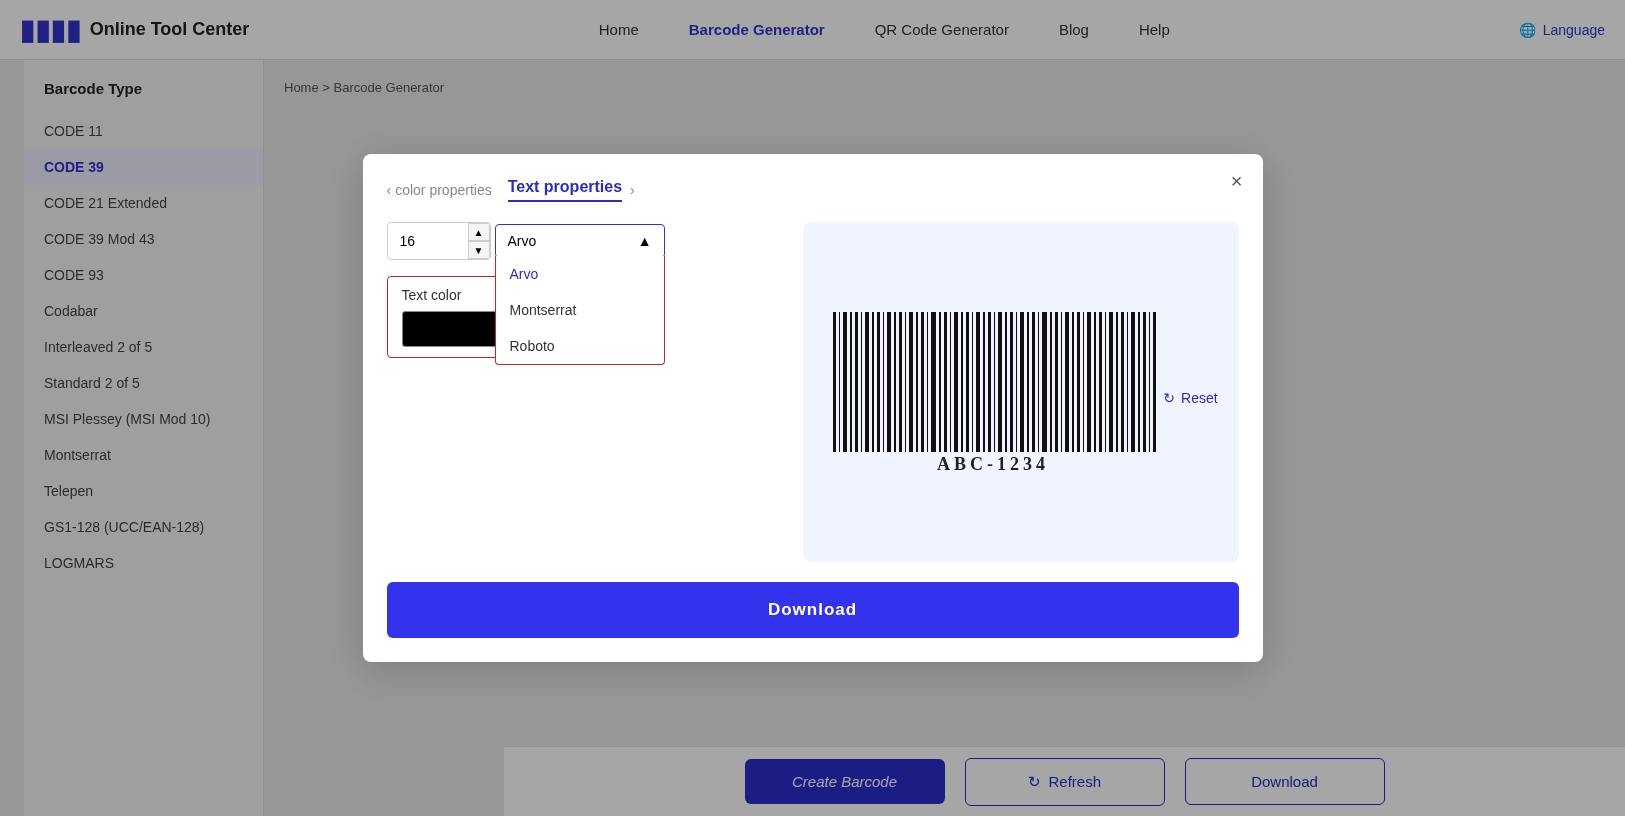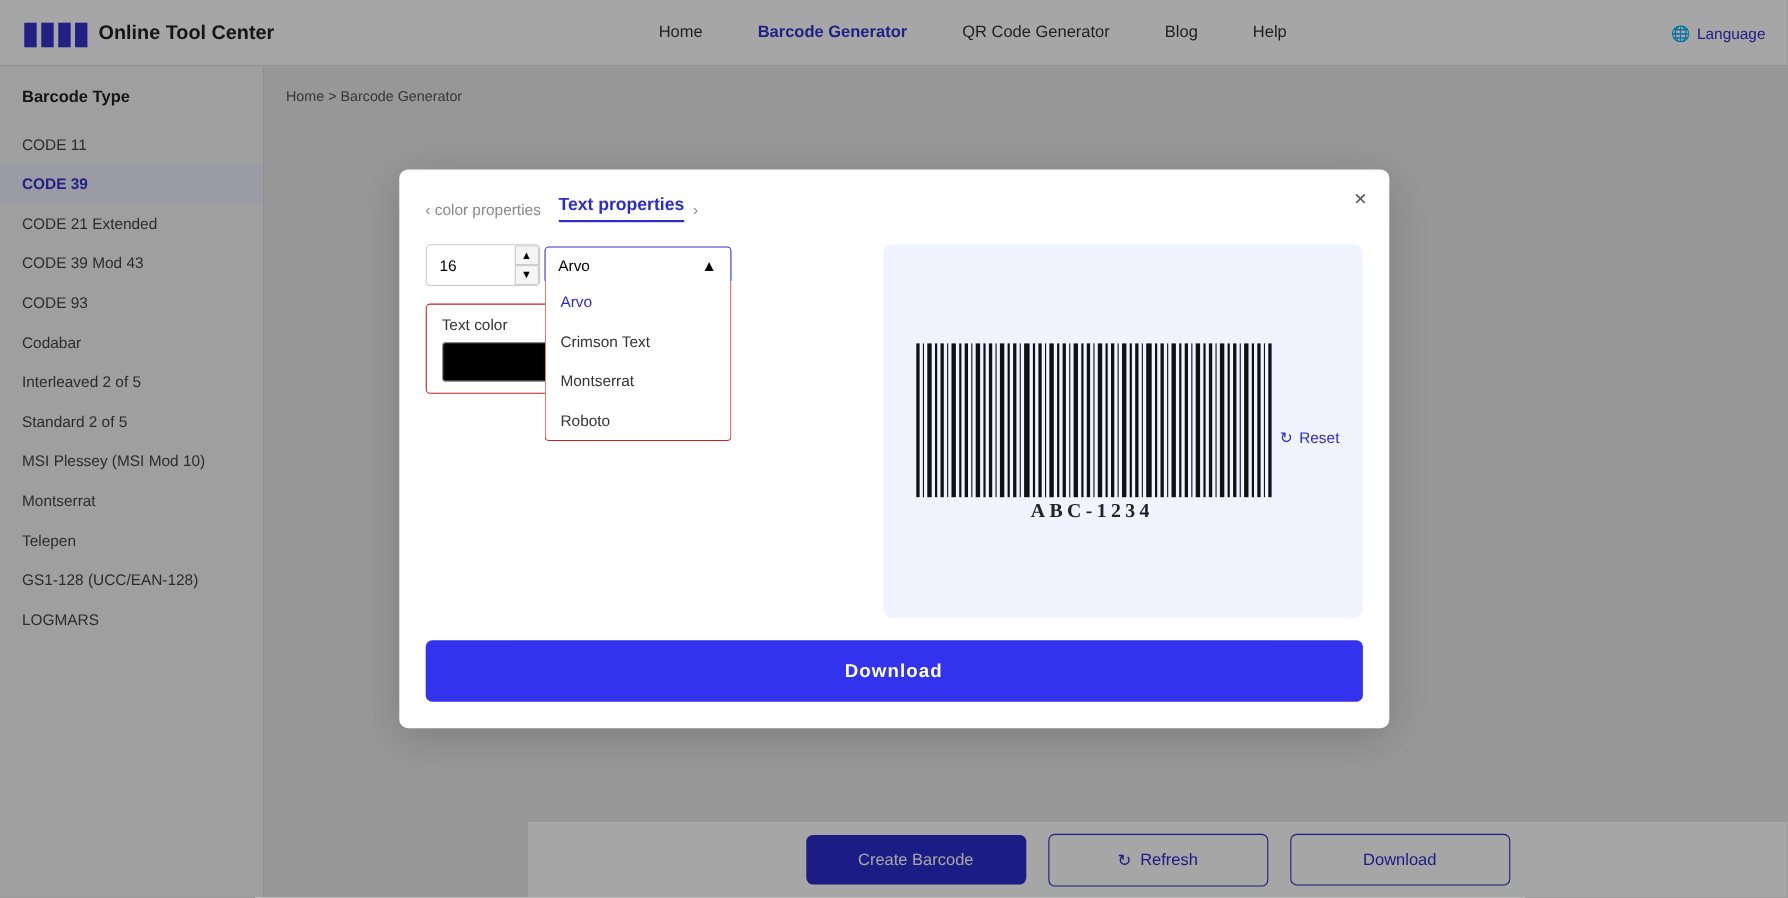--- a/index.html
+++ b/index.html
@@ -52,20 +52,21 @@
       gap: 6px;
       color: #3333cc;
       cursor: pointer;
       font-size: 14px;
     }
 
     
     .main-layout {
       display: flex;
       height: calc(816px - 60px);
+      padding-left: 24px;
     }
 
     
     .sidebar {
       width: 240px;
       background: #f5f5f5;
       padding: 20px 0;
       border-right: 1px solid #ddd;
       overflow-y: auto;
     }
@@ -114,20 +115,21 @@
     }
     .btn-create {
       background: #2b2bcc;
       color: #fff;
       border: none;
       border-radius: 6px;
       padding: 14px 40px;
       font-size: 15px;
       cursor: pointer;
       min-width: 200px;
+      font-style: italic;
     }
     .btn-refresh, .btn-download-bottom {
       background: #fff;
       color: #2b2bcc;
       border: 1.5px solid #2b2bcc;
       border-radius: 6px;
       padding: 14px 40px;
       font-size: 15px;
       cursor: pointer;
       min-width: 200px;
@@ -435,21 +437,20 @@
             </div>
           </div>
 
           <div class="font-select-wrap">
             <div class="font-select">
               <span>Arvo</span>
               <span>▲</span>
             </div>
             <div class="font-dropdown">
               <div class="font-option selected">Arvo</div>
-              <div class="font-option">Crimson Text</div>
               <div class="font-option">Montserrat</div>
               <div class="font-option">Roboto</div>
             </div>
           </div>
         </div>
 
         
         <div class="text-color-section">
           <div class="text-color-label">Text color</div>
           <div class="color-swatch"></div>

